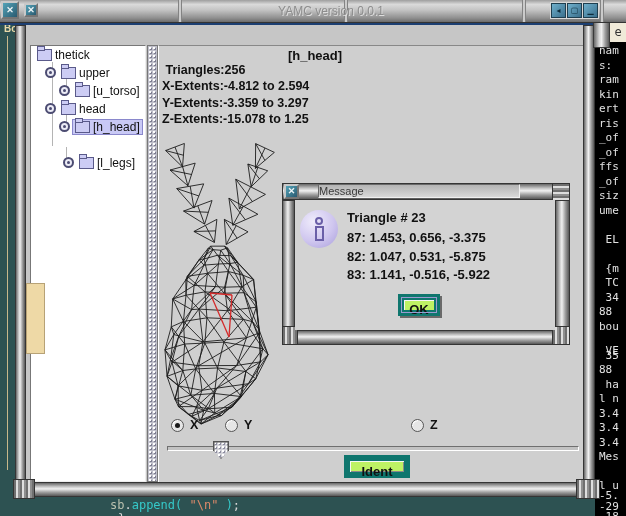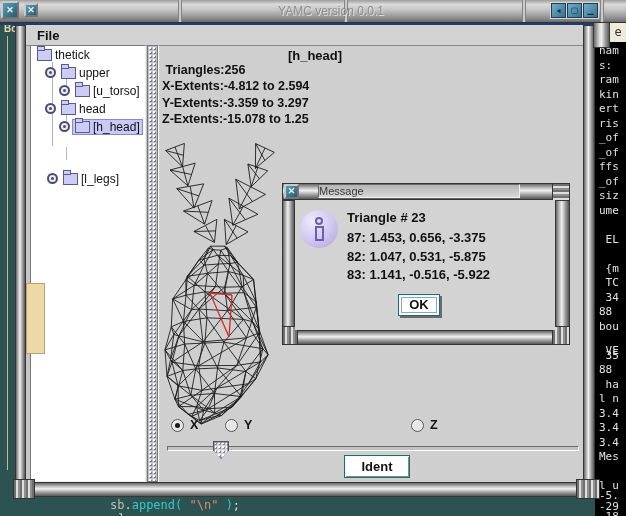--- a/index.html
+++ b/index.html
@@ -74,21 +74,21 @@
     box-shadow:inset 1px 1px 0 rgba(255,255,255,.9);position:relative;box-sizing:content-box;}
   .radio.on::after{content:"";position:absolute;left:3px;top:3px;width:5px;height:5px;border-radius:50%;background:#1a1a1a;}
   .rlabel{font-size:12.5px;font-weight:bold;color:#111;}
   #slider-track{position:absolute;left:8px;top:400px;width:412px;height:5px;background:#c2c2c2;
     border:1px solid;border-color:#6f6f6f #fff #fff #6f6f6f;box-sizing:border-box;}
   #slider-thumb{position:absolute;top:395px;width:16px;height:18px;
     background-color:#d2d2d8;background-image:radial-gradient(#fff 28%,rgba(0,0,0,0) 32%),radial-gradient(#8d8da0 28%,rgba(0,0,0,0) 32%);
     background-size:4px 4px;background-position:0 0,1px 1px;
     clip-path:polygon(0 0,100% 0,100% 52%,50% 100%,0 52%);
     box-shadow:inset 0 0 0 1.5px #555;}
-  .metal-btn{position:absolute;background:#ffffff;border:1px solid #0f766e;
+  .metal-btn{position:absolute;background:#bef264;border:6px solid #0f766e;
     box-shadow:inset 1px 1px 0 #f6f6f6,inset -1px -1px 0 #8a8a8a;
     font-size:13px;font-weight:bold;color:#111;text-align:center;box-sizing:border-box;
     font-family:"Liberation Sans",sans-serif;}
   #ident-btn{left:185px;top:409px;width:66px;height:23px;line-height:21px;}
   
   #dialog{position:absolute;left:282px;top:183px;width:288px;height:162px;z-index:6;}
   #dlg-titlebar{position:absolute;left:0;top:0;width:288px;height:17px;box-sizing:border-box;}
   #dlg-title-strip{position:absolute;left:36px;top:1px;width:202px;height:14px;
     background:linear-gradient(180deg,#b4b4b4,#d8d8d8);border:1px solid;border-color:#6a6a6a #f0f0f0 #f0f0f0 #6a6a6a;
     text-align:left;font-size:11px;color:#3a3a3a;line-height:13px;box-sizing:border-box;}
@@ -180,23 +180,20 @@
     <span class="winbtn" style="left:583px">▁</span>
   </div>
   <div id="blueline"></div>
   <div id="pipe-left" class="pipe-v"></div>
   <div id="pipe-right" class="pipe-v"></div>
   <div id="pipe-bottom" class="pipe-h"></div>
   <div id="joint-bl" class="joint-h"></div>
   <div id="joint-br" class="joint-h"></div>
 
   <div id="content">
-    <div id="menubar">
-      <span id="menu-file">File</span>
-    </div>
 
     <div id="tree-panel">
       <div class="tree-line" style="left:21px;top:16px;width:1px;height:84px;"></div>
       <div class="tree-line" style="left:35px;top:29px;width:1px;height:13px;"></div>
       <div class="tree-line" style="left:35px;top:65px;width:1px;height:13px;"></div>
       <div class="tree-line" style="left:35px;top:101px;width:1px;height:13px;"></div>
     <div class="trow" style="top: 0px; padding-left: 4px;">
           <span class="twrap">
             <span class="folder"></span>
             <span class="tlabel">thetick</span>
@@ -223,21 +220,21 @@
             <span class="tlabel">head</span>
           </span>
         </div>
         <div class="trow" style="top: 72px; padding-left: 28px;">
           <span class="handle"></span>
           <span class="twrap sel">
             <span class="folder"></span>
             <span class="tlabel">[h_head]</span>
           </span>
         </div>
-        <div class="trow" style="top: 108px; padding-left: 16px; margin-top: 16px;">
+        <div class="trow" style="top: 108px; padding-left: 32px;">
           <span class="handle"></span>
           <span class="twrap">
             <span class="folder"></span>
             <span class="tlabel">[l_legs]</span>
           </span>
         </div>
       </div>
     <div id="tree-scroll"></div>
 
     <div id="main-panel">

